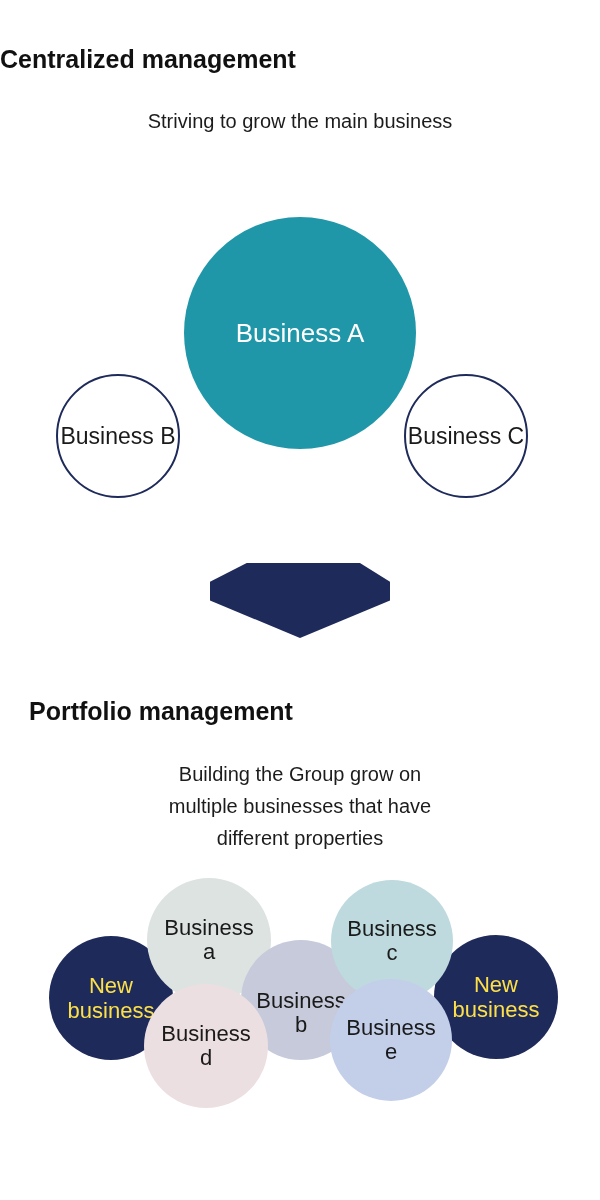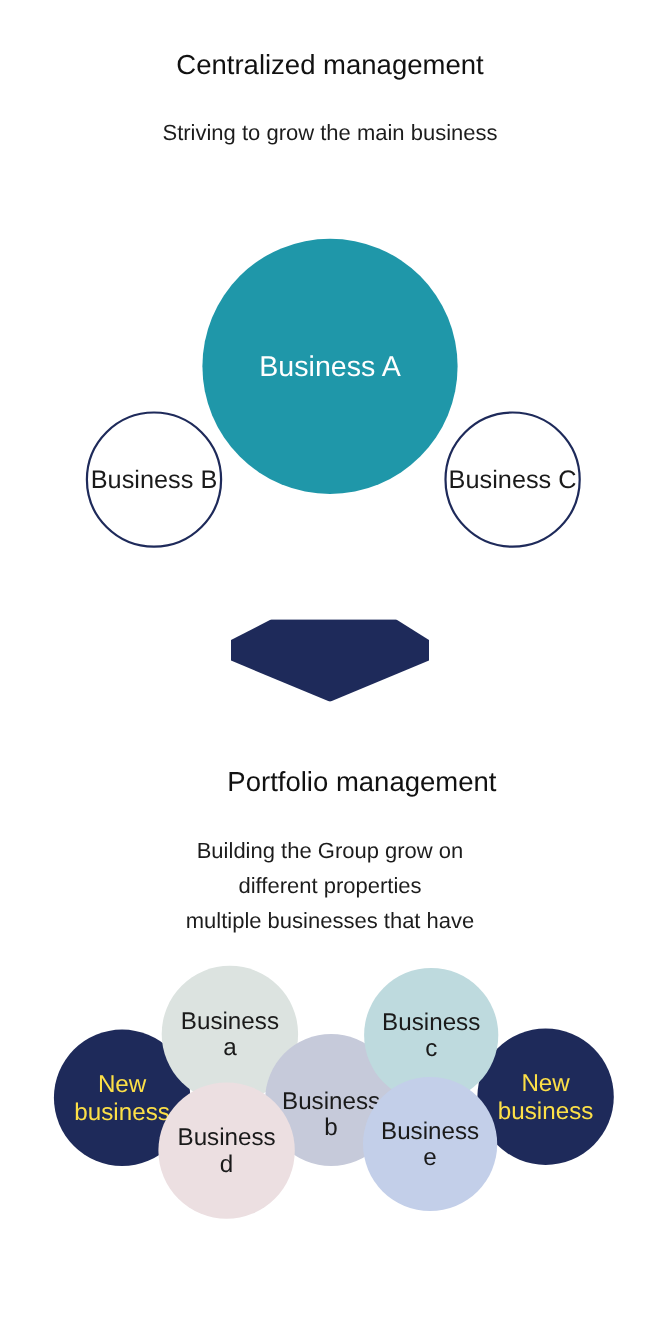--- a/index.html
+++ b/index.html
@@ -11,23 +11,22 @@
     height: 1200px;
     background: #ffffff;
     overflow: hidden;
     color: #1a1a1a;
   }
 
   .section-title {
     position: absolute;
     left: 0;
     width: 600px;
-    text-align: center;
     font-size: 25px;
-    font-weight: normal;
+    font-weight: bold;
     color: #111111;
     line-height: 28px;
   }
   .section-subtitle {
     position: absolute;
     left: 0;
     width: 600px;
     text-align: center;
     font-size: 20px;
     font-weight: 400;
@@ -59,21 +58,21 @@
     color: #ffffff;
     font-size: 26px;
   }
   .c-outline {
     width: 124px; height: 124px;
     background: #ffffff;
     border: 2px solid #1e2a5a;
     color: #1a1a1a;
     font-size: 23px;
   }
-  .c-left  { left: 78px;  top: 374px; }
+  .c-left  { left: 56px;  top: 374px; }
   .c-right { left: 404px; top: 374px; }
 
   
   .down-arrow {
     position: absolute;
     left: 210px; top: 563px;
     width: 180px; height: 75px;
     background: #1e2a5a;
     clip-path: polygon(20.4% 0%, 83.3% 0%, 100% 25%, 100% 50%, 50% 100%, 0% 50%, 0% 25%);
   }
@@ -120,22 +119,22 @@
   <div class="circle c-outline c-right">
     <span class="lbl">Business C</span>
   </div>
 
   <div class="down-arrow"></div>
 
   <div class="section-title" id="bottom-title">Portfolio management</div>
 
   <div class="section-subtitle" id="bottom-subtitle">
     <div>Building the Group grow on</div>
+    <div>multiple businesses that have</div>
     <div>different properties</div>
-    <div>multiple businesses that have</div>
   </div>
 
   <div class="circle c-navy c-new-left">
     <span class="lbl">
       <div>New</div>
       <div>business</div>
     </span>
   </div>
 
   <div class="circle c-navy c-new-right">

